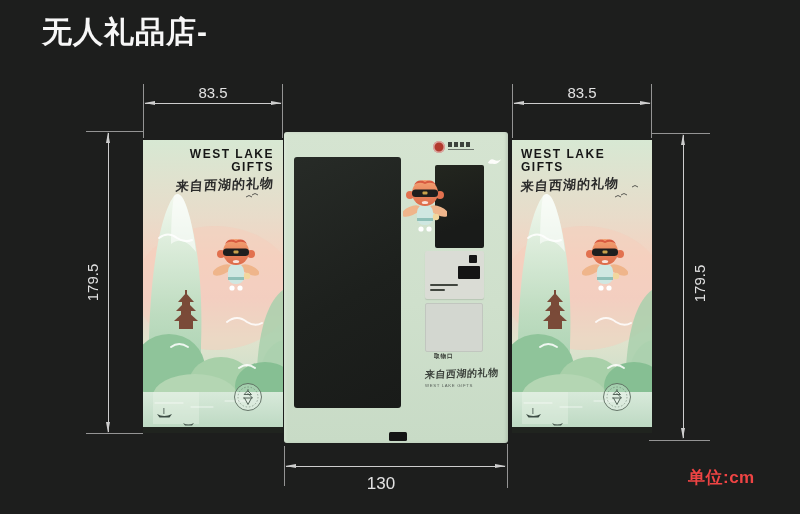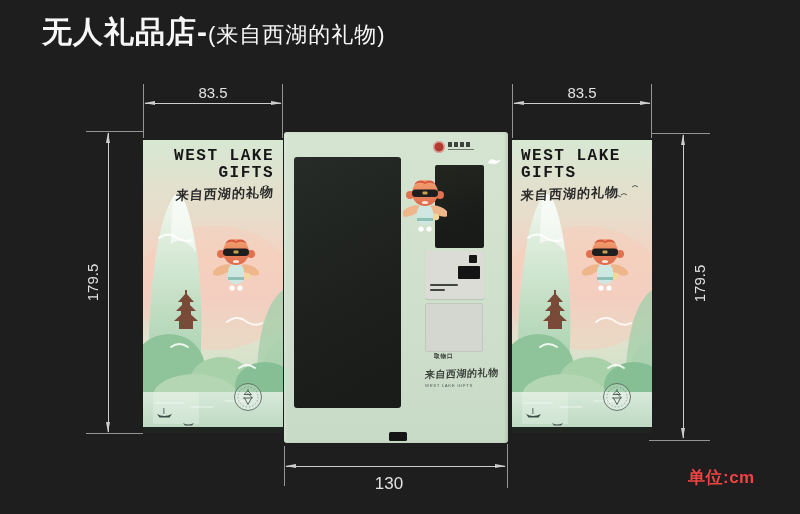--- a/index.html
+++ b/index.html
@@ -31,21 +31,21 @@
   .dim-label { position:absolute; width:50px; text-align:center; color:#e2e2e2; font-size:15px; }
   .dim-label-v { transform:rotate(-90deg); }
   .dim-label-big { font-size:17px; }
   .unit-label { position:absolute; left:688px; top:466px; color:#ef4444; font-size:17px; font-weight:600; letter-spacing:.5px; }
   
   .poster-panel { position:absolute; top:140px; width:140px; height:293px; overflow:hidden; }
   .poster-panel svg.art { position:absolute; left:0; top:0; width:140px; height:293px; display:block; }
   .poster-text { position:absolute; top:8px; color:#171717; }
   .poster-text.align-r { right:9px; text-align:right; }
   .poster-text.align-l { left:9px; text-align:left; }
-  .poster-line { font-size:16px; font-weight:800; letter-spacing:1.5px; line-height:1.05;font-family:Liberation Mono, monospace; }
+  .poster-line { font-size:12px; font-weight:800; letter-spacing:1.5px; line-height:1.05; }
   .poster-sub { margin-top:3px; font-size:13px; font-weight:700; letter-spacing:1px; color:#2b2b2b;
     transform:skewX(-6deg) rotate(-2deg); }
   
   .machine { position:absolute; left:284px; top:132px; width:224px; height:311px;
     background:linear-gradient(180deg,#d5e4d1 0%,#cfe0cc 55%,#c8dbc6 100%);
     border-radius:3px; box-shadow:inset -2px 0 3px rgba(0,0,0,.10), inset 2px 0 3px rgba(255,255,255,.18); }
   .display-window { position:absolute; left:10px; top:25px; width:107px; height:251px;
     background:linear-gradient(150deg,#272b27 0%,#1d201d 55%,#191b19 100%); border-radius:3px; }
   .brand-logo { position:absolute; left:149px; top:9px; display:flex; align-items:flex-start; gap:3px; }
   .brand-seal { width:12px; height:12px; border-radius:50%; background:#b23a2e;
@@ -180,21 +180,20 @@
         </g>
         <use href="#gmascot" x="70" y="96" width="46" height="62"></use>
         <use href="#gstamp" x="90" y="242" width="30" height="30"></use>
         <rect y="287" width="140" height="6" fill="#20241f"></rect>
       </g>
     </defs>
   </svg>
 
   <div class="page-title">
     <span class="title-main">无人礼品店-</span>
-    <span class="title-sub">(来自西湖的礼物)</span>
   </div>
 
   <div class="ext-v" style="left:143px; top:84px; height:54px;"></div>
   <div class="ext-v" style="left:282px; top:84px; height:54px;"></div>
   <div class="dim-h" style="left:144px; top:99px; width:138px;">
     <span class="arr-l"></span>
     <span class="line"></span>
     <span class="arr-r"></span>
   </div>
   <span class="dim-label" style="left:188px; top:84px;">83.5</span>
@@ -226,21 +225,21 @@
   </div>
   <span class="dim-label dim-label-v" style="left:674px; top:275px;">179.5</span>
 
   <div class="ext-v" style="left:284px; top:446px; height:40px;"></div>
   <div class="ext-v" style="left:507px; top:444px; height:44px;"></div>
   <div class="dim-h" style="left:285px; top:462px; width:221px;">
     <span class="arr-l"></span>
     <span class="line"></span>
     <span class="arr-r"></span>
   </div>
-  <span class="dim-label dim-label-big" style="left:364px; top:474px;">130</span>
+  <span class="dim-label dim-label-big" style="left:356px; top:474px;">130</span>
 
   <span class="unit-label">单位:cm</span>
 
   <div class="poster-panel" style="left:143px;">
     <svg class="art" viewBox="0 0 140 293">
       <use href="#gscene"></use>
     </svg>
     <div class="poster-text align-r">
       <div class="poster-line">WEST LAKE</div>
       <div class="poster-line">GIFTS</div>

